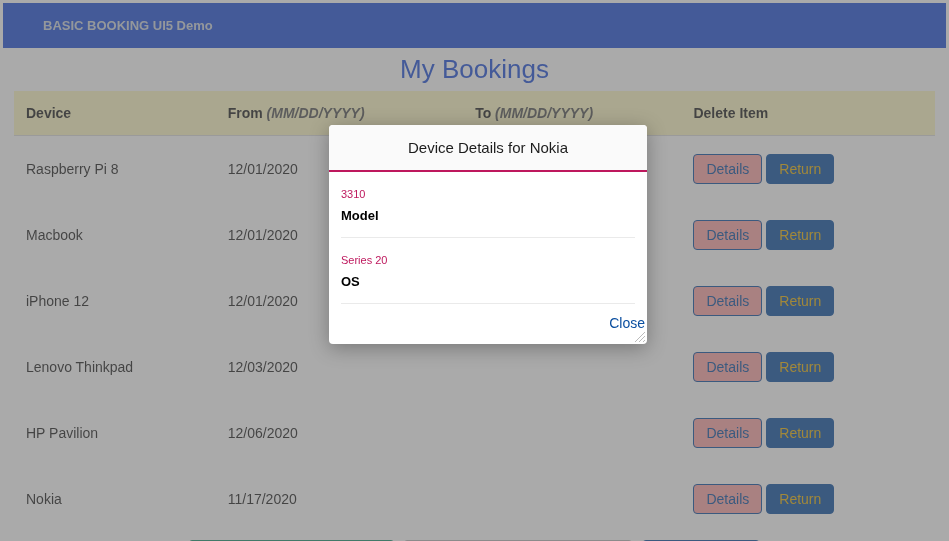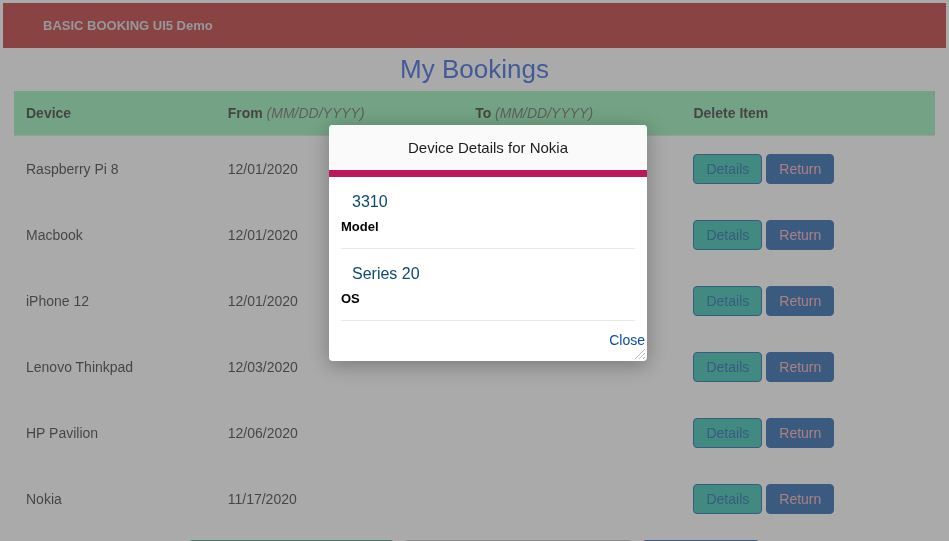--- a/index.html
+++ b/index.html
@@ -1,19 +1,19 @@
 <!DOCTYPE html>
 <html><head>
 <meta charset="utf-8">
 <style>
   * { box-sizing: border-box; margin: 0; padding: 0; }
   html, body { width: 949px; height: 541px; font-family: Arial, Helvetica, sans-serif; background: #fff; overflow: hidden; }
   .app-bar {
     height: 45px;
-    background: #b91c1c;
+    background: #1d4ed8;
     margin: 3px;
     display: flex;
     align-items: center;
     padding-left: 40px;
     color: #cfd6de;
     font-size: 13px;
     font-weight: 700;
   }
   .page-title {
     text-align: center;
@@ -28,48 +28,48 @@
   }
   table.bookings {
     width: 100%;
     border-collapse: collapse;
   }
   table.bookings th {
     text-align: left;
     font-size: 14px;
     font-weight: 700;
     color: #1d1d1d;
-    background: #86efac;
+    background: #fef9c3;
     border-bottom: 1px solid #dcdcdc;
     padding: 14px 12px;
   }
   table.bookings th .hint {
-    font-weight: 400;
+    font-weight: 700;
     font-style: italic;
     color: #555;
     margin-top: 24px;
   }
   table.bookings td {
     font-size: 14px;
     color: #1d1d1d;
     padding: 18px 12px;
     vertical-align: middle;
   }
   .actions-cell { text-align: left; }
   .btn {
     display: inline-block;
     font-size: 14px;
     padding: 6px 12px;
     border-radius: 4px;
     border: 1px solid #0b4fa0;
     cursor: pointer;
     font-family: inherit;
   }
-  .btn-outline { background: #14b8a6; color: #0b4fa0; }
-  .btn-primary { background: #0b4fa0; color: #fca5a5; }
+  .btn-outline { background: #fca5a5; color: #0b4fa0; }
+  .btn-primary { background: #0b4fa0; color: #eab308; }
   .btn + .btn { margin-left: 4px; }
 
   .footer-row {
     display: flex;
     justify-content: center;
     align-items: center;
     gap: 10px;
     margin-top: 8px;
   }
   .select-wrap {
@@ -124,33 +124,32 @@
     background: #fff;
     border-radius: 4px;
     box-shadow: 0 4px 20px rgba(0,0,0,0.3);
     overflow: hidden;
   }
   .dialog-header {
     text-align: center;
     padding: 14px 23px;
     font-size: 15px;
     color: #1d1d1d;
-    border-bottom: 7px solid #be185d;
+    border-bottom: 2px solid #be185d;
     background: #fafafa;
   }
   .dialog-list { padding: 0 12px; }
   .dialog-item {
     padding: 16px 0 14px 0;
     border-bottom: 1px solid #eaeaea;
   }
   .dialog-item .value {
-    font-size: 16px;
-    color: #0c4a6e;
+    font-size: 11px;
+    color: #be185d;
     margin-bottom: 8px;
-    margin-left: 11px;
   }
   .dialog-item .label {
     font-size: 13px;
     color: #000000;
     font-weight: bold;
   }
   .dialog-footer {
     padding: 10px 2px 12px;
     text-align: right;
   }

